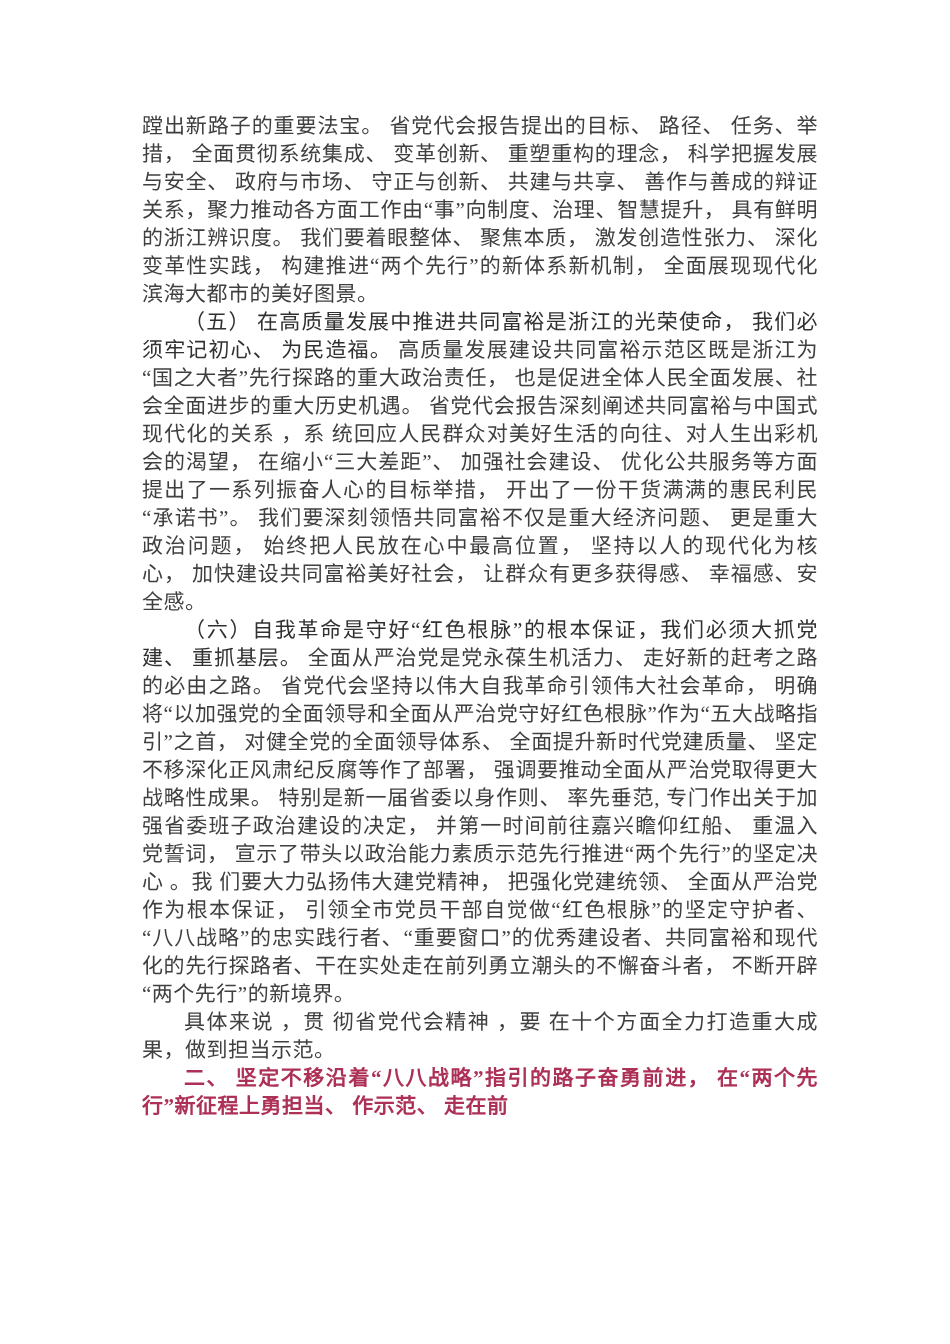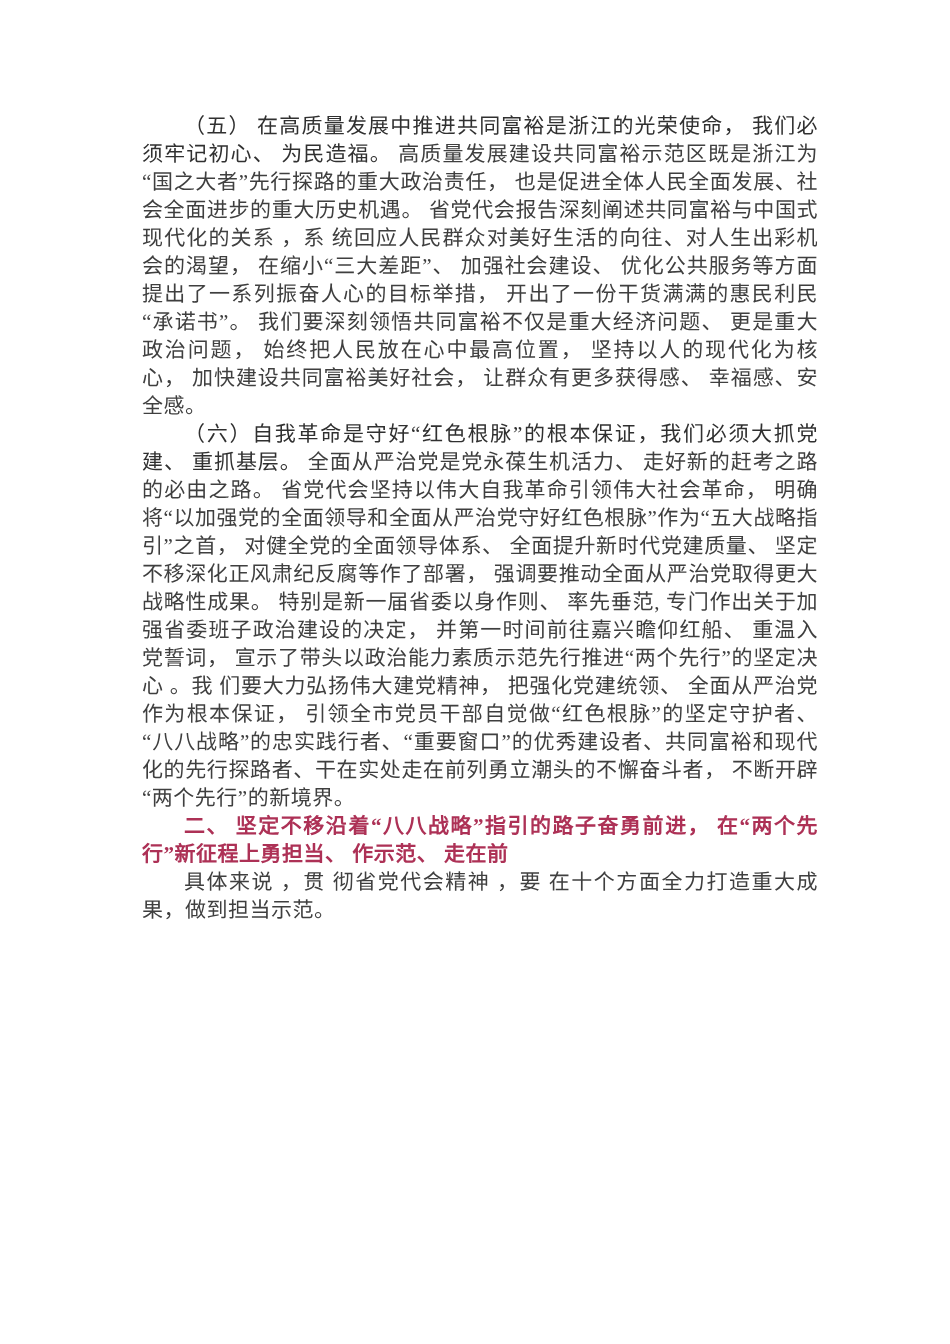--- a/index.html
+++ b/index.html
@@ -44,23 +44,24 @@
     font-weight: bold;
     color: #ad3156;
   }
 </style>
 </head>
 <body>
 
 <div class="canvas">
   <div class="page-body">
 
+    <p class="para"><span class="seg-normal">蹚出新路子的重要法宝。 省党代会报告提出的目标、 路径、 任务、举措， 全面贯彻系统集成、 变革创新、 重塑重构的理念， 科学把握发展与安全、 政府与市场、 守正与创新、 共建与共享、 善作与善成的辩证关系，聚力推动各方面工作由“事”向制度、治理、智慧提升， 具有鲜明的浙江辨识度。 我们要着眼整体、 聚焦本质， 激发创造性张力、 深化变革性实践， 构建推进“两个先行”的新体系新机制， 全面展现现代化滨海大都市的美好图景。</span></p>
 
     <p class="para indent"><span class="seg-bold">（五） 在高质量发展中推进共同富裕是浙江的光荣使命， 我们必须牢记初心、 为民造福。</span><span class="seg-normal"> 高质量发展建设共同富裕示范区既是浙江为“国之大者”先行探路的重大政治责任， 也是促进全体人民全面发展、社会全面进步的重大历史机遇。 省党代会报告深刻阐述共同富裕与中国式现代化的关系 ，系 统回应人民群众对美好生活的向往、对人生出彩机会的渴望， 在缩小“三大差距”、 加强社会建设、 优化公共服务等方面提出了一系列振奋人心的目标举措， 开出了一份干货满满的惠民利民“承诺书”。 我们要深刻领悟共同富裕不仅是重大经济问题、 更是重大政治问题， 始终把人民放在心中最高位置， 坚持以人的现代化为核心， 加快建设共同富裕美好社会， 让群众有更多获得感、 幸福感、安全感。</span></p>
 
     <p class="para indent"><span class="seg-bold">（六）自我革命是守好“红色根脉”的根本保证，我们必须大抓党建、 重抓基层。</span><span class="seg-normal"> 全面从严治党是党永葆生机活力、 走好新的赶考之路的必由之路。 省党代会坚持以伟大自我革命引领伟大社会革命， 明确将“以加强党的全面领导和全面从严治党守好红色根脉”作为“五大战略指引”之首， 对健全党的全面领导体系、 全面提升新时代党建质量、 坚定不移深化正风肃纪反腐等作了部署， 强调要推动全面从严治党取得更大战略性成果。 特别是新一届省委以身作则、 率先垂范, 专门作出关于加强省委班子政治建设的决定， 并第一时间前往嘉兴瞻仰红船、 重温入党誓词， 宣示了带头以政治能力素质示范先行推进“两个先行”的坚定决心 。我 们要大力弘扬伟大建党精神， 把强化党建统领、 全面从严治党作为根本保证， 引领全市党员干部自觉做“红色根脉”的坚定守护者、“八八战略”的忠实践行者、“重要窗口”的优秀建设者、共同富裕和现代化的先行探路者、干在实处走在前列勇立潮头的不懈奋斗者， 不断开辟“两个先行”的新境界。</span></p>
 
+    <p class="para indent"><span class="seg-normal">具体来说 ，贯 彻省党代会精神 ，要 在十个方面全力打造重大成果，做到担当示范。</span></p>
+
     <p class="para indent"><span class="seg-heading">二、 坚定不移沿着“八八战略”指引的路子奋勇前进， 在“两个先行”新征程上勇担当、 作示范、 走在前</span></p>
-
-    <p class="para indent"><span class="seg-normal">具体来说 ，贯 彻省党代会精神 ，要 在十个方面全力打造重大成果，做到担当示范。</span></p>
 
   </div>
 </div>
 
 </body></html>

